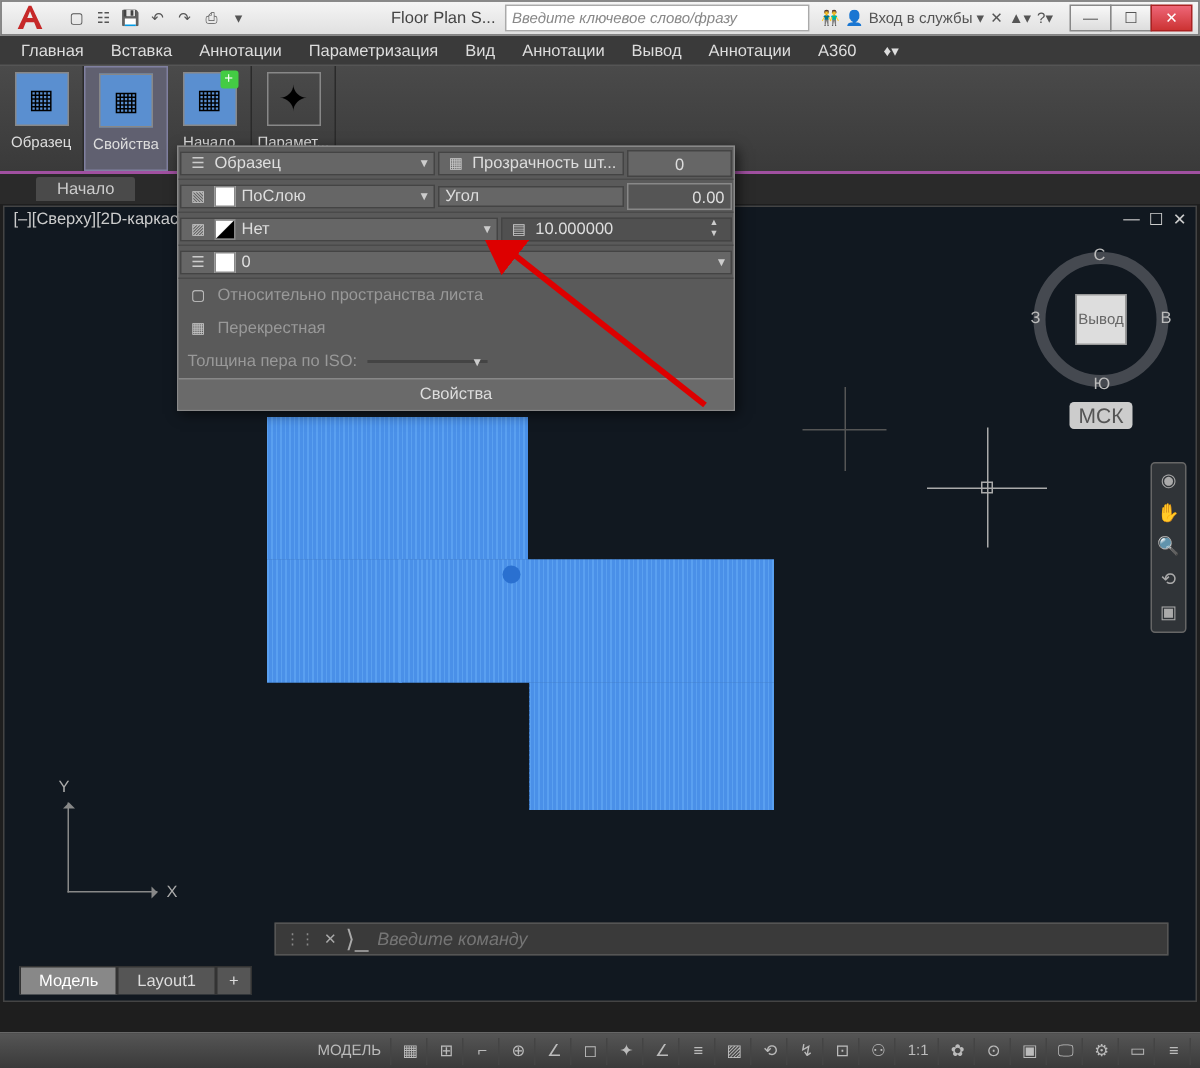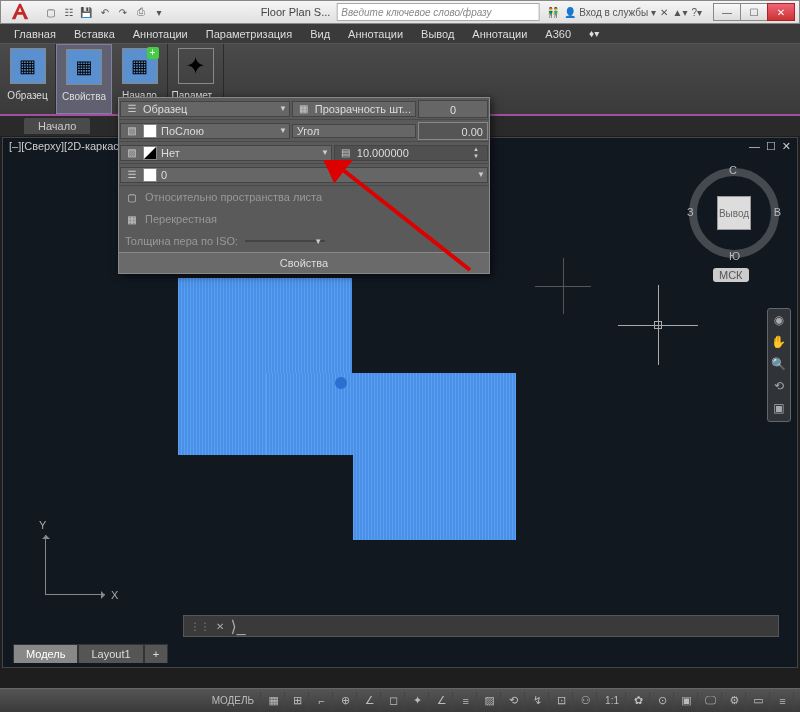--- a/index.html
+++ b/index.html
@@ -61,21 +61,21 @@
 .crosshair .h{position:absolute;height:1px;background:#aaa;}
 .crosshair .v{position:absolute;width:1px;background:#aaa;}
 .crosshair.dim .h,.crosshair.dim .v{background:#555;}
 .picksq{position:absolute;width:8px;height:8px;border:1px solid #aaa;}
 
 
 .viewcube { position:absolute; right:18px; top:30px; width:90px; height:90px; }
 .vc-ring{position:absolute;inset:0;border:8px solid #454950;border-radius:50%;}
 .vc-face{position:absolute;left:28px;top:28px;width:34px;height:34px;background:#ddd;border:1px solid #999;display:flex;align-items:center;justify-content:center;font-size:10px;color:#666;}
 .vc-dir{position:absolute;color:#bbb;font-size:11px;}
-.vc-wcs{position:absolute;left:24px;top:100px;background:#ccc;color:#555;font-size:11px;padding:1px 6px;border-radius:3px;}
+.vc-wcs{position:absolute;left:24px;top:100px;background:#ccc;color:#555;font-size:14px;padding:1px 6px;border-radius:3px;}
 
 
 .navbar{position:absolute;right:6px;top:170px;width:24px;background:rgba(80,80,80,.5);border:1px solid #666;border-radius:3px;padding:4px 0;display:flex;flex-direction:column;align-items:center;gap:6px;}
 .navbar div{width:16px;height:16px;color:#aaa;font-size:12px;text-align:center;}
 
 
 .prop-panel { position:absolute; left:118px; top:97px; width:372px; background:#5a5a5a; border:1px solid #888; box-shadow:2px 2px 8px rgba(0,0,0,.6); z-index:50;}
 .prop-row{display:flex;height:22px;align-items:center;border-bottom:1px solid #4a4a4a;}
 .prop-field{flex:1;display:flex;align-items:center;background:#666;border:1px solid #444;margin:1px;padding:0 4px;color:#ddd;font-size:11px;gap:4px;position:relative;}
 .prop-field .dd{position:absolute;right:2px;font-size:8px;color:#ccc;}
@@ -228,20 +228,21 @@
     <div class="axis-y"></div>
       <div class="axis-x"></div>
     <div class="axis-lbl" style="left:14px;bottom:84px;">Y</div>
     <div class="axis-lbl" style="left:86px;bottom:14px;">X</div>
   </div>
 
   <div class="cmdline">
     <span class="grip-h">⋮⋮</span>
     <span style="color:#aaa;font-size:10px;">✕</span>
     <span style="color:#aaa;">⟩_</span>
+    <input placeholder="Введите команду" style="">
   </div>
 
   <div class="mtabs">
     <div class="mtab active">Модель</div>
     <div class="mtab">Layout1</div>
     <div class="mtab plus">+</div>
   </div>
 </div>
 
 <div class="prop-panel">

